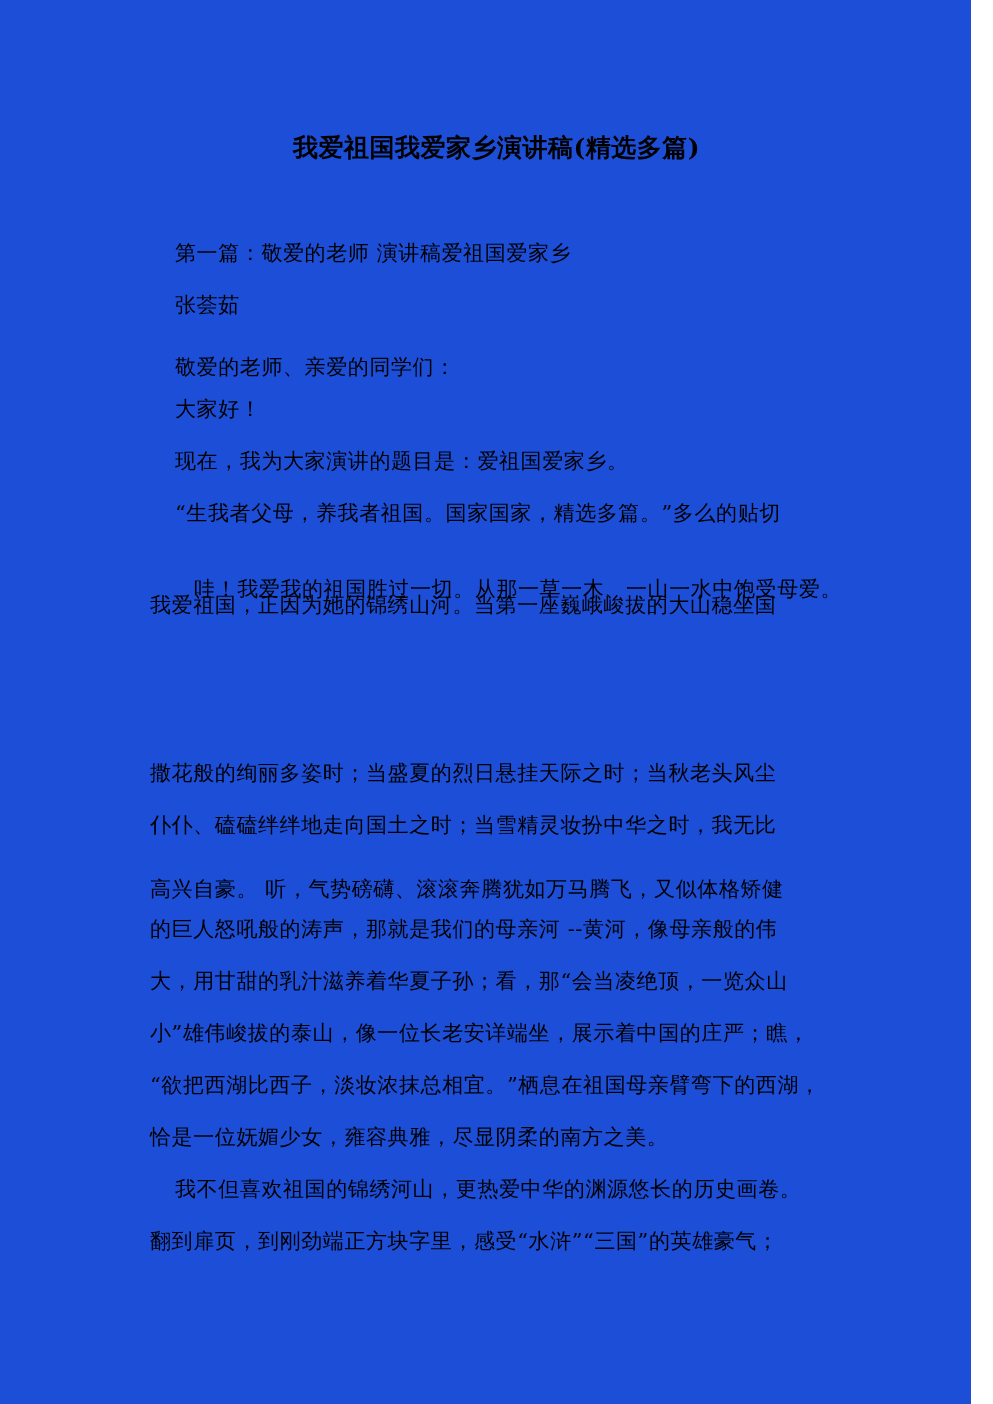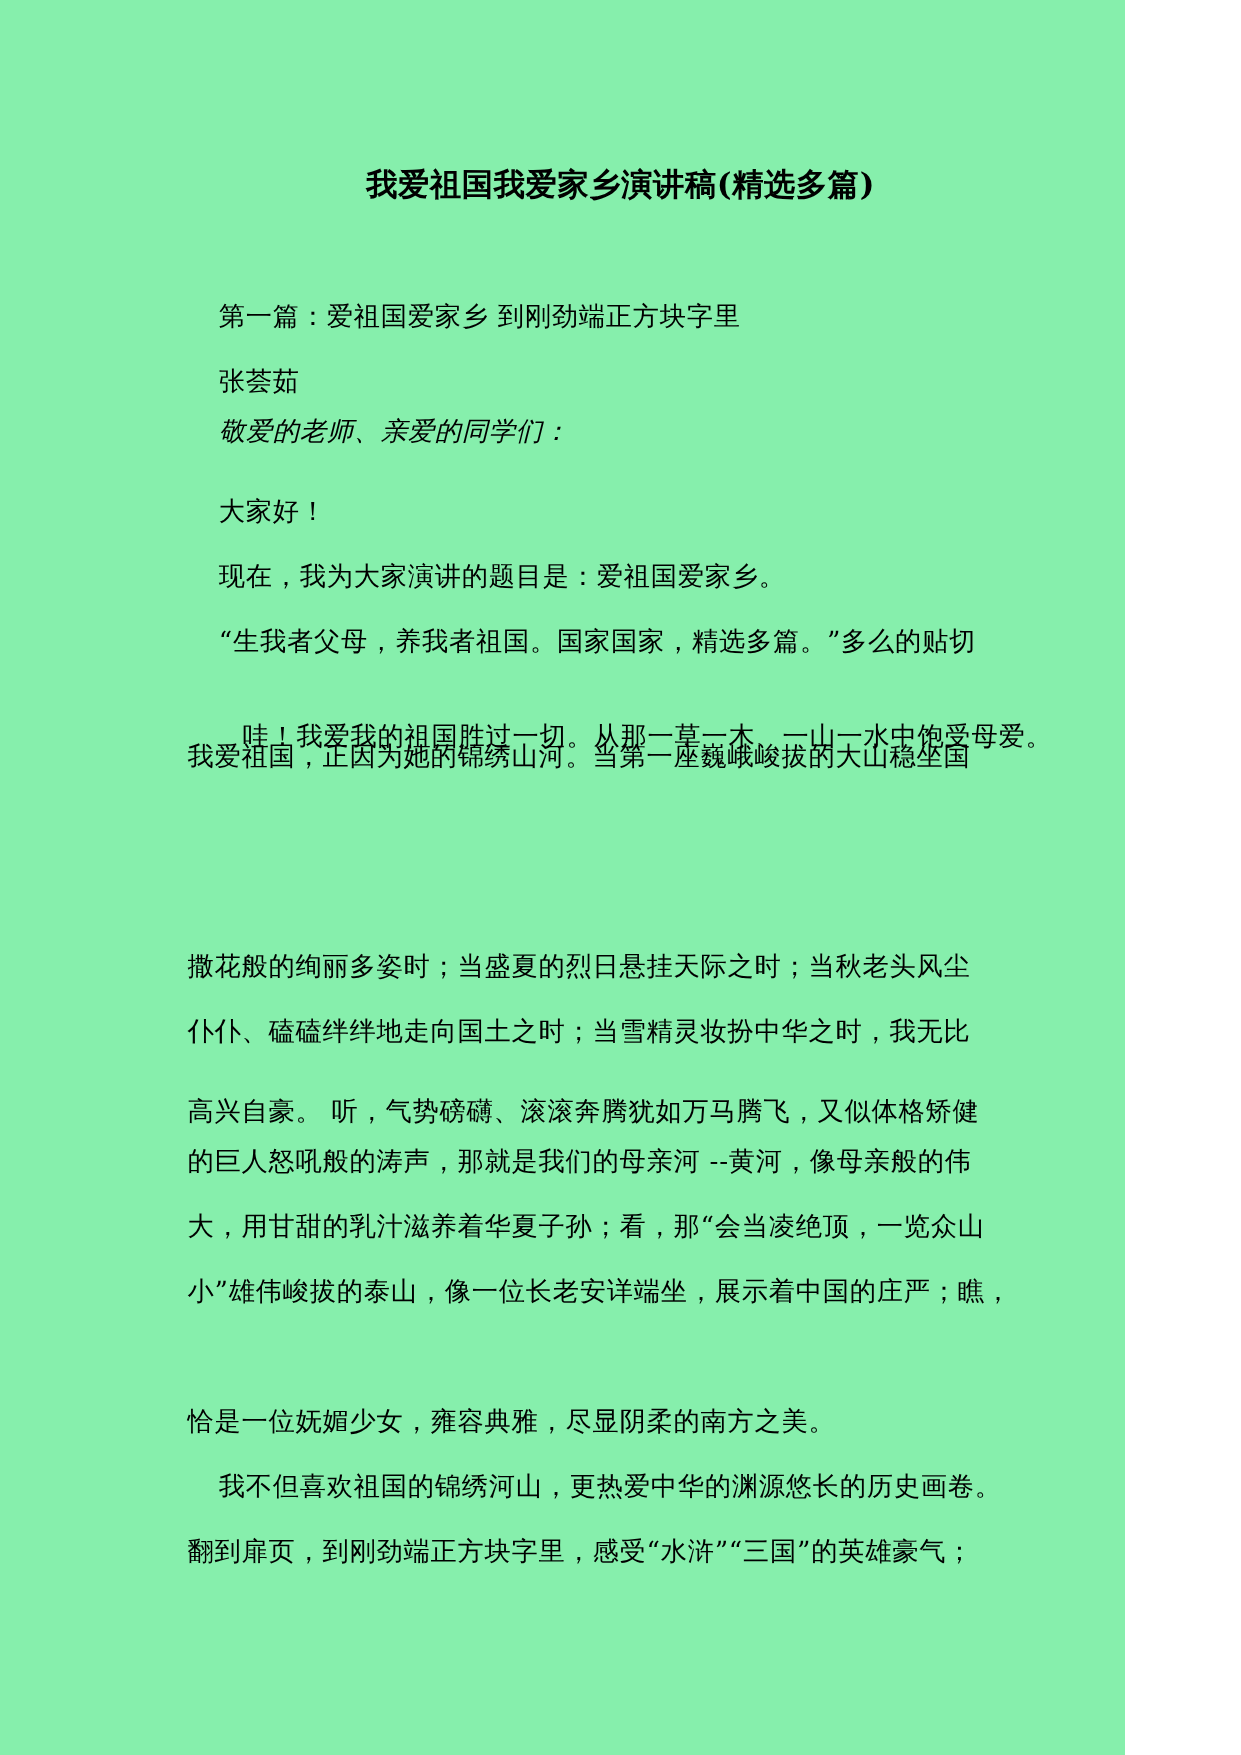--- a/index.html
+++ b/index.html
@@ -12,23 +12,23 @@
       height: 1404px;
       position: relative;
       overflow: hidden;
       color: #000000;
       font-family: "DejaVu Serif", "Liberation Serif", serif;
     }
     .page {
       position: absolute;
       left: 0;
       top: 0;
-      width: 900px;
+      width: 971px;
       height: 1404px;
-      background: #86efac;
+      background: #1d4ed8;
     }
     .title {
       position: absolute;
       left: 0;
       top: 128px;
       width: 993px;
       text-align: center;
       font-size: 25px;
       font-weight: bold;
       line-height: 40px;
@@ -44,30 +44,31 @@
     }
     .indent { left: 175px; }
     .flush { left: 150px; }
   </style>
 </head>
 <body>
 
 <div class="page">
   <div class="title">我爱祖国我爱家乡演讲稿(精选多篇)</div>
 
-  <div class="line indent" style="top:238px;">第一篇：爱祖国爱家乡  到刚劲端正方块字里</div>
+  <div class="line indent" style="top:238px;">第一篇：敬爱的老师  演讲稿爱祖国爱家乡</div>
   <div class="line indent" style="top:290px;">张荟茹</div>
-  <div class="line indent" style="top:330px;font-style:italic;">敬爱的老师、亲爱的同学们：</div>
+  <div class="line indent" style="top:352px;">敬爱的老师、亲爱的同学们：</div>
   <div class="line indent" style="top:394px;">大家好！</div>
   <div class="line indent" style="top:446px;">现在，我为大家演讲的题目是：爱祖国爱家乡。</div>
   <div class="line indent" style="top:498px;">“生我者父母，养我者祖国。国家国家，精选多篇。”多么的贴切</div>
   <div class="line flush" style="top:574px;padding-left:44px;">哇！我爱我的祖国胜过一切。从那一草一木、一山一水中饱受母爱。</div>
   <div class="line flush" style="top:590px;">我爱祖国，正因为她的锦绣山河。当第一座巍峨峻拔的大山稳坐国</div>
   <div class="line flush" style="top:758px;">撒花般的绚丽多姿时；当盛夏的烈日悬挂天际之时；当秋老头风尘</div>
   <div class="line flush" style="top:810px;">仆仆、磕磕绊绊地走向国土之时；当雪精灵妆扮中华之时，我无比</div>
   <div class="line flush" style="top:874px;">高兴自豪。  听，气势磅礴、滚滚奔腾犹如万马腾飞，又似体格矫健</div>
   <div class="line flush" style="top:914px;">的巨人怒吼般的涛声，那就是我们的母亲河 --黄河，像母亲般的伟</div>
   <div class="line flush" style="top:966px;">大，用甘甜的乳汁滋养着华夏子孙；看，那“会当凌绝顶，一览众山</div>
   <div class="line flush" style="top:1018px;">小”雄伟峻拔的泰山，像一位长老安详端坐，展示着中国的庄严；瞧，</div>
+  <div class="line flush" style="top:1070px;">“欲把西湖比西子，淡妆浓抹总相宜。”栖息在祖国母亲臂弯下的西湖，</div>
   <div class="line flush" style="top:1122px;">恰是一位妩媚少女，雍容典雅，尽显阴柔的南方之美。</div>
   <div class="line indent" style="top:1174px;">我不但喜欢祖国的锦绣河山，更热爱中华的渊源悠长的历史画卷。</div>
   <div class="line flush" style="top:1226px;">翻到扉页，到刚劲端正方块字里，感受“水浒”“三国”的英雄豪气；</div>
 </div>
 
 </body></html>

